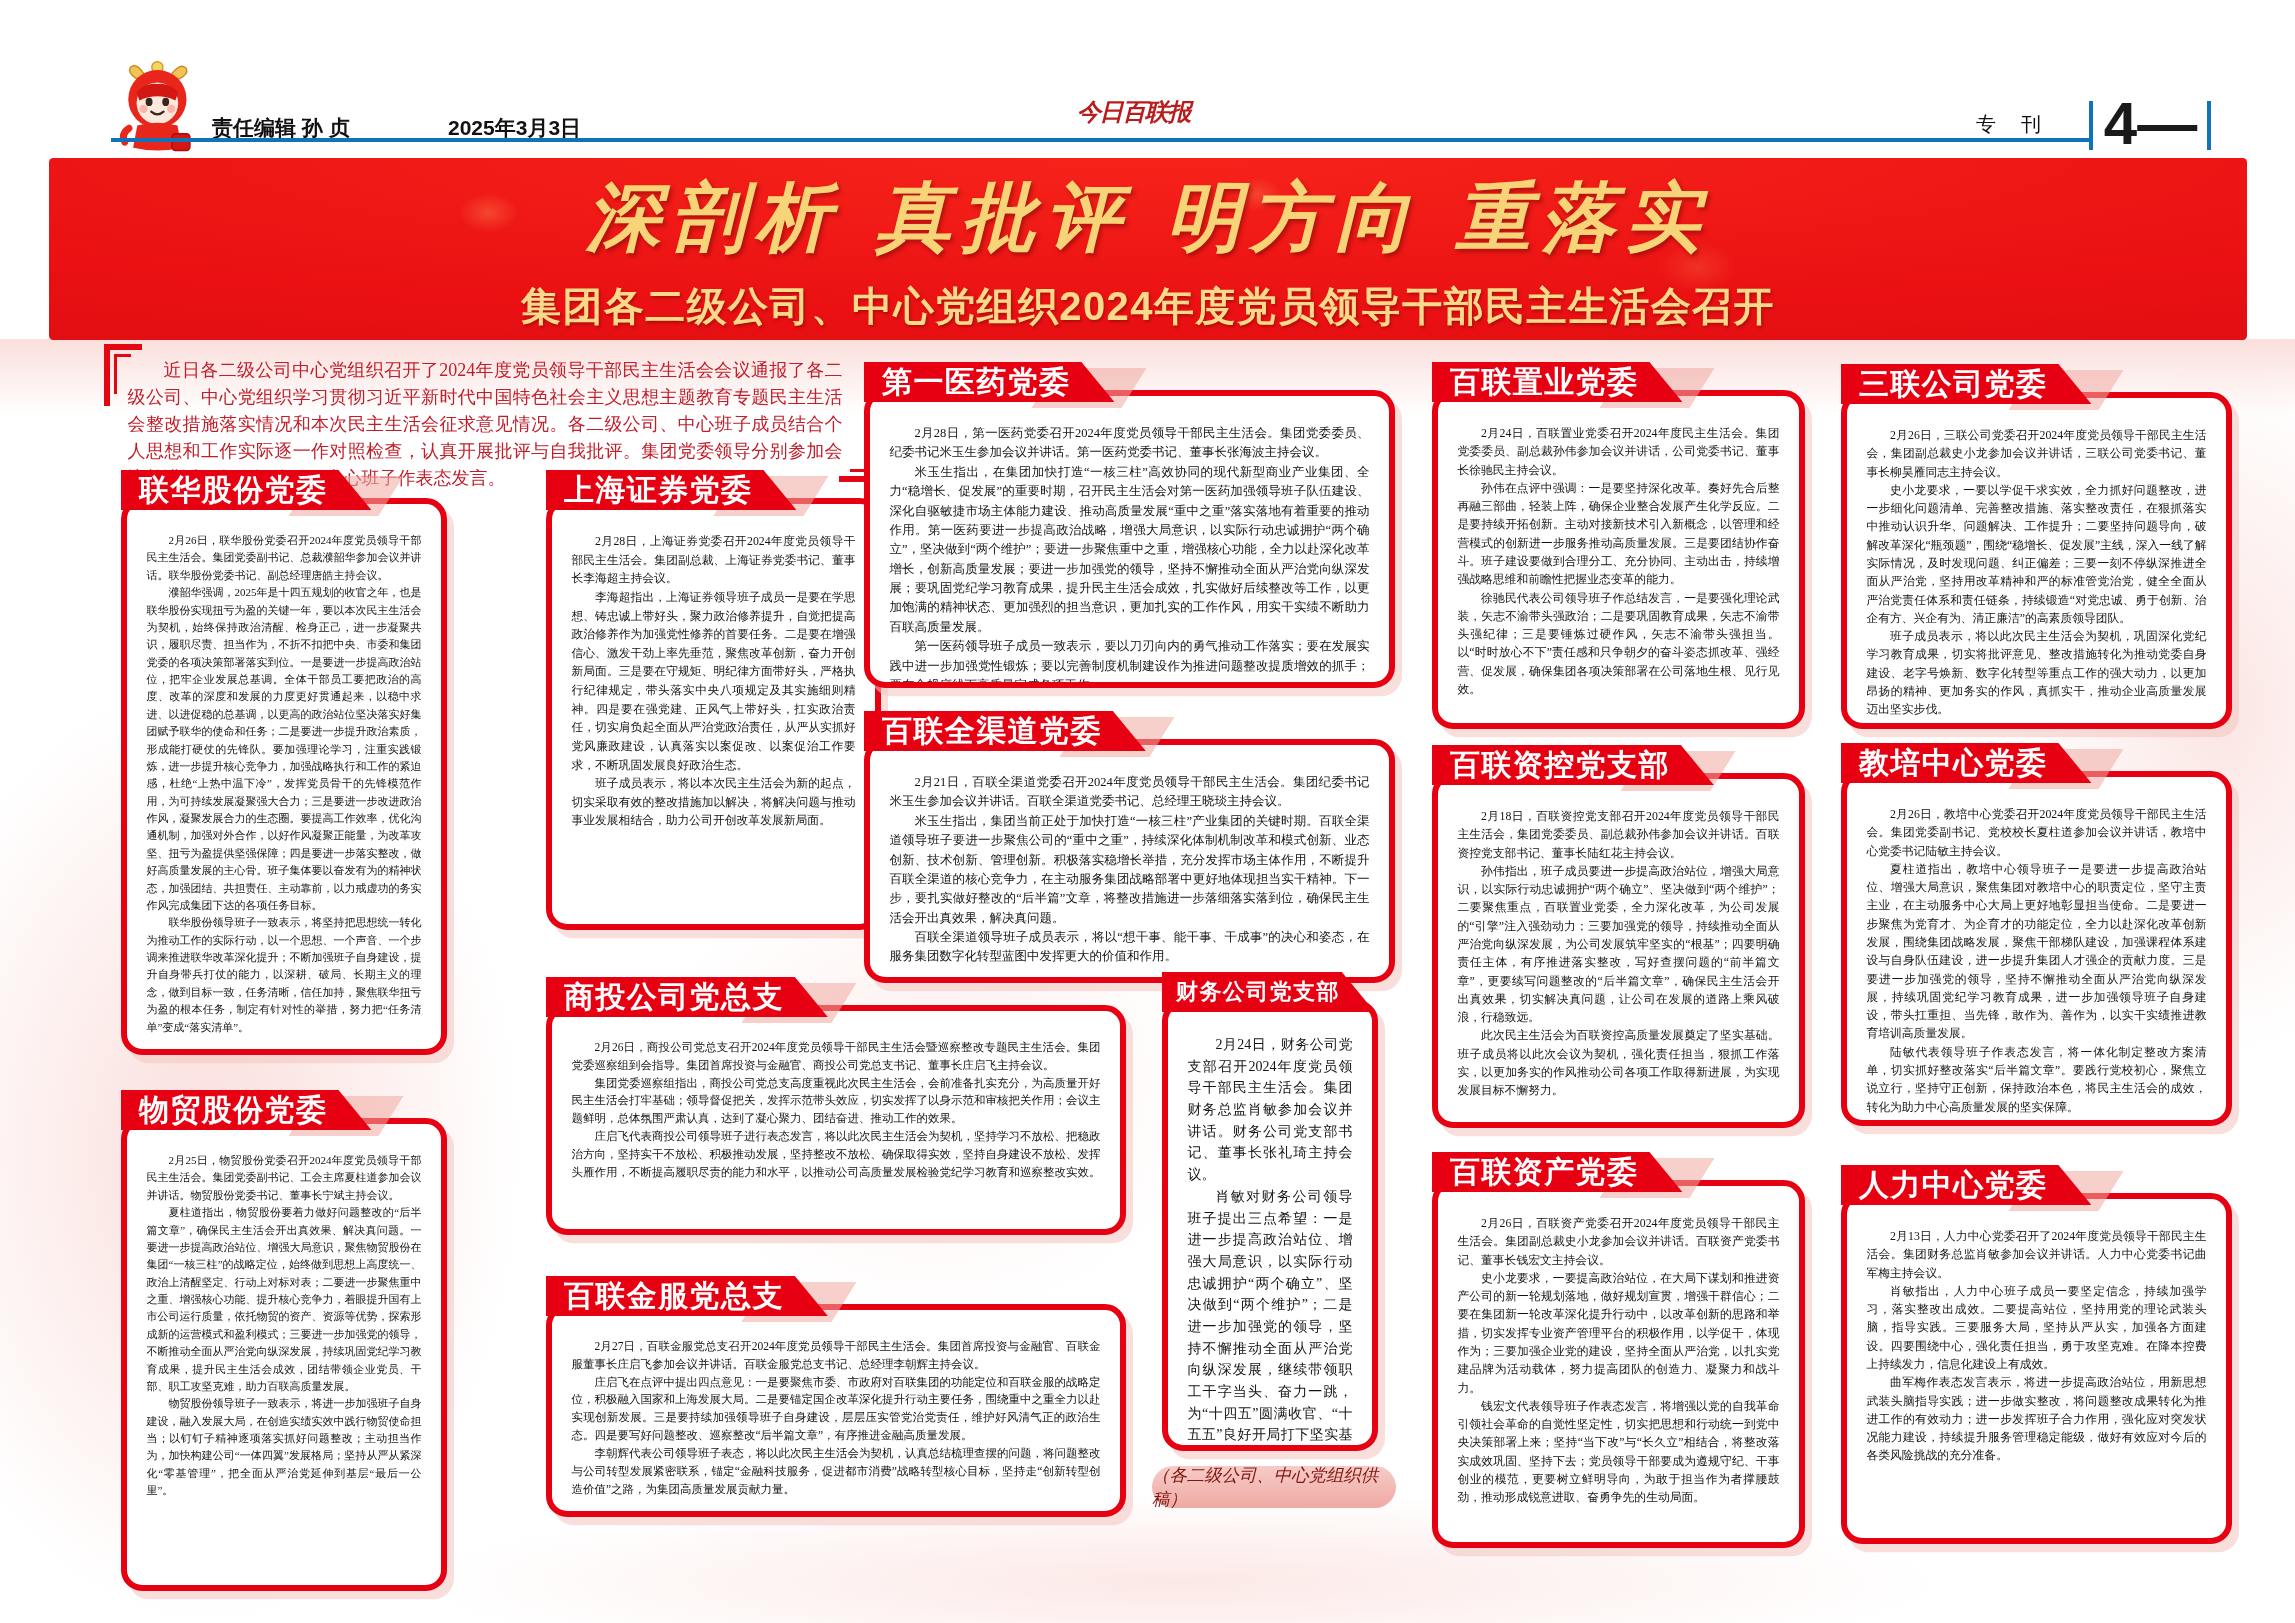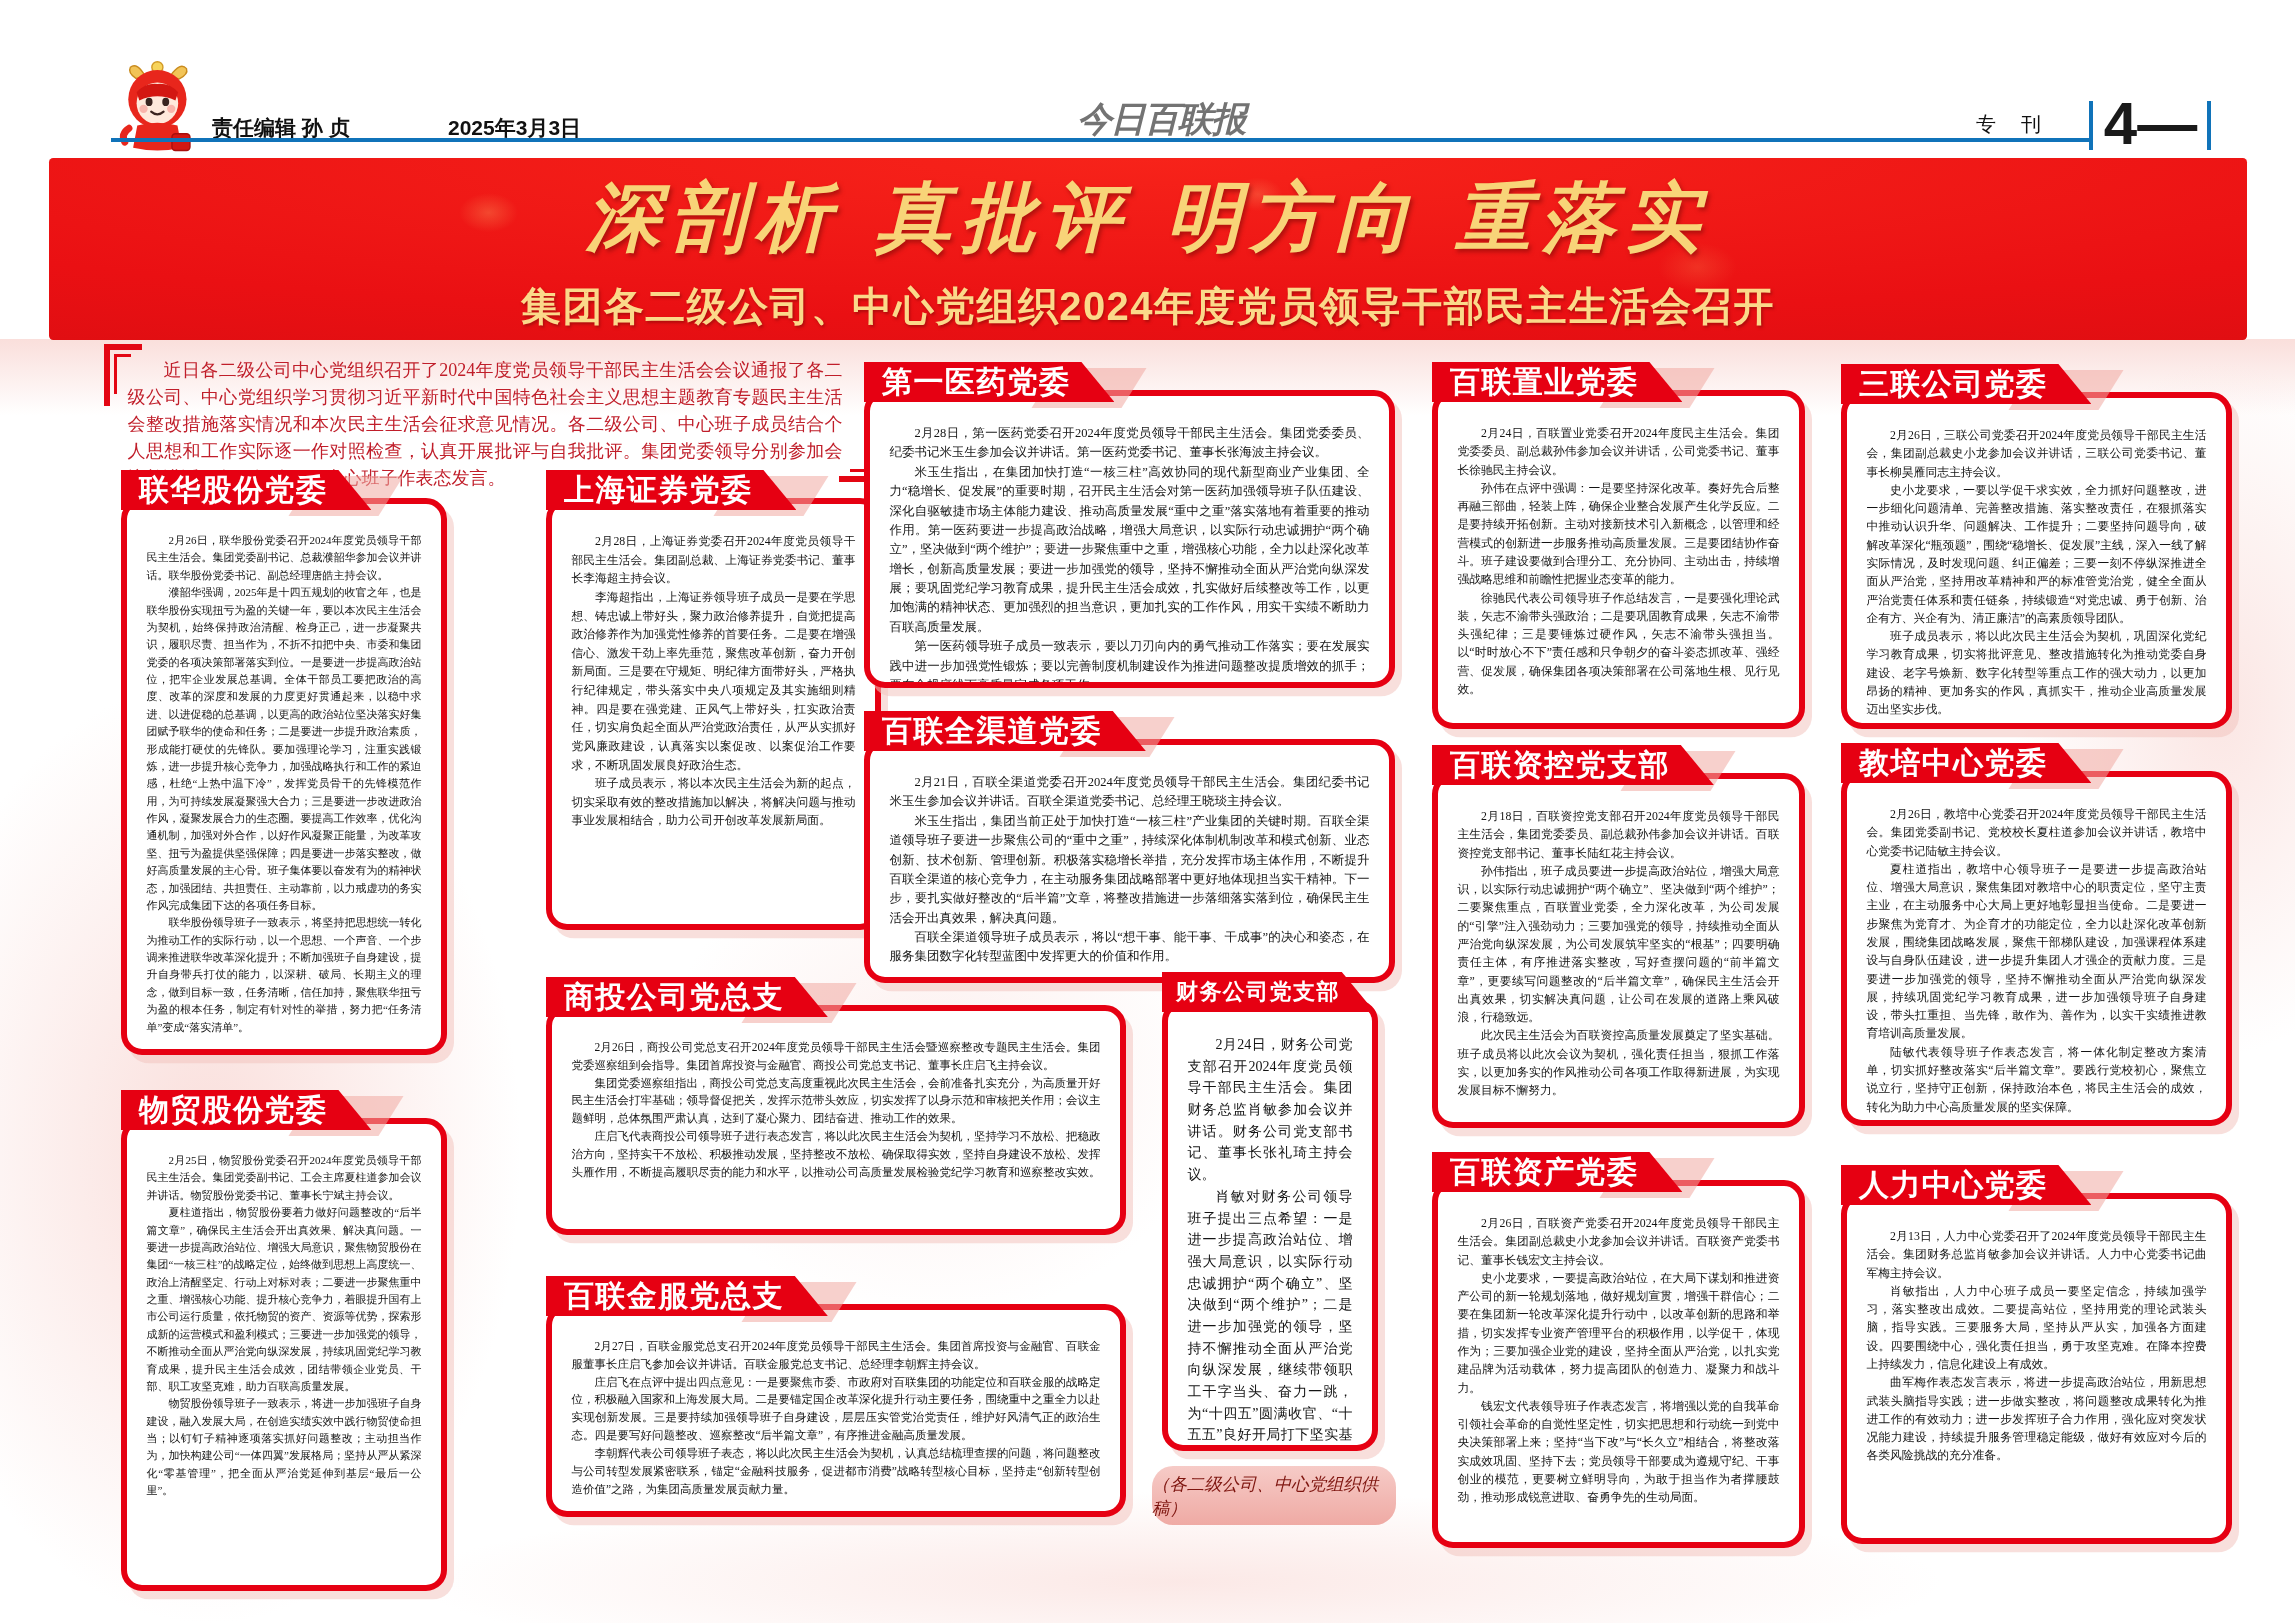--- a/index.html
+++ b/index.html
@@ -14,22 +14,22 @@
   .wash-right{left:2013px;top:361px;width:416px;height:694px;
      background:radial-gradient(closest-side,rgba(247,205,200,.5),rgba(247,205,200,0));}
   .wash-bottom{left:416px;top:1492px;width:1527px;height:180px;
      background:radial-gradient(closest-side,rgba(247,205,200,.45),rgba(247,205,200,0));}
   .wash-mid{left:659px;top:833px;width:555px;height:486px;
      background:radial-gradient(closest-side,rgba(249,216,212,.4),rgba(249,216,212,0));}
 
   
   .header-editor{position:absolute;left:212px;top:114px;font-size:21px;font-weight:bold;color:#111;}
   .header-date{position:absolute;left:448px;top:114px;font-size:21px;font-weight:bold;color:#111;}
-  .masthead{position:absolute;left:1077px;top:96px;font-size:35px;font-weight:bold;
-      font-style:italic;color:#737373;font-family:"Liberation Serif",serif;letter-spacing:-1.4px;}
+  .masthead{position:absolute;left:1077px;top:96px;font-size:24px;font-weight:bold;
+      font-style:italic;color:#b91c1c;font-family:"Liberation Serif",serif;letter-spacing:-1.4px;}
   .edition{position:absolute;left:1976px;top:111px;font-size:20px;color:#111;letter-spacing:9.7px;}
   .page-no{position:absolute;left:2095px;top:89px;width:111px;text-align:center;
       font-size:60px;font-weight:bold;color:#1a1a1a;font-family:"Liberation Sans",sans-serif;}
   .blue-hrule{position:absolute;left:111px;top:138px;width:1980px;height:4.2px;background:#1073b9;}
   .blue-vrule{position:absolute;top:101px;width:3.5px;height:49px;background:#1073b9;}
   .blue-vrule.v1{left:2089px;}
   .blue-vrule.v2{left:2207px;}
   .mascot{position:absolute;left:104px;top:56px;}
 
   
@@ -97,21 +97,21 @@
   #box-lianhua .body,#box-wumao .body{font-size:11px;line-height:1.58;}
   #box-shzq .body{font-size:11.8px;line-height:1.58;}
   #box-shangtou .body,#box-jinfu .body{font-size:11.5px;line-height:1.55;}
   #box-yiyao .body,#box-ququdao .body{font-size:12.5px;line-height:1.55;}
   #box-caiwu .body{font-size:14px;line-height:1.55;}
   #box-zhiye .body,#box-zikong .body,#box-zichan .body{font-size:11.8px;line-height:1.55;}
   #box-sanlian .body,#box-jiaopei .body,#box-renli .body{font-size:11.8px;line-height:1.55;}
   #box-caiwu .tab{font-size:22px;padding:0 35px 0 14px;}
 
   
-  .credit-pill{position:absolute;left:1152px;top:1466px;width:244px;height:59px;border-radius:21px;
+  .credit-pill{position:absolute;left:1152px;top:1466px;width:244px;height:42px;border-radius:21px;
      background:linear-gradient(180deg,#f6cbc7,#efaaa4);display:flex;align-items:center;justify-content:center;
      font-family:"Liberation Serif",serif;font-size:17.4px;color:#7e150f;font-style:italic;}
 </style>
 </head>
 <body>
 
 <div class="page">
 
   <div class="wash wash-under-banner"></div>
   <div class="wash wash-left"></div>

